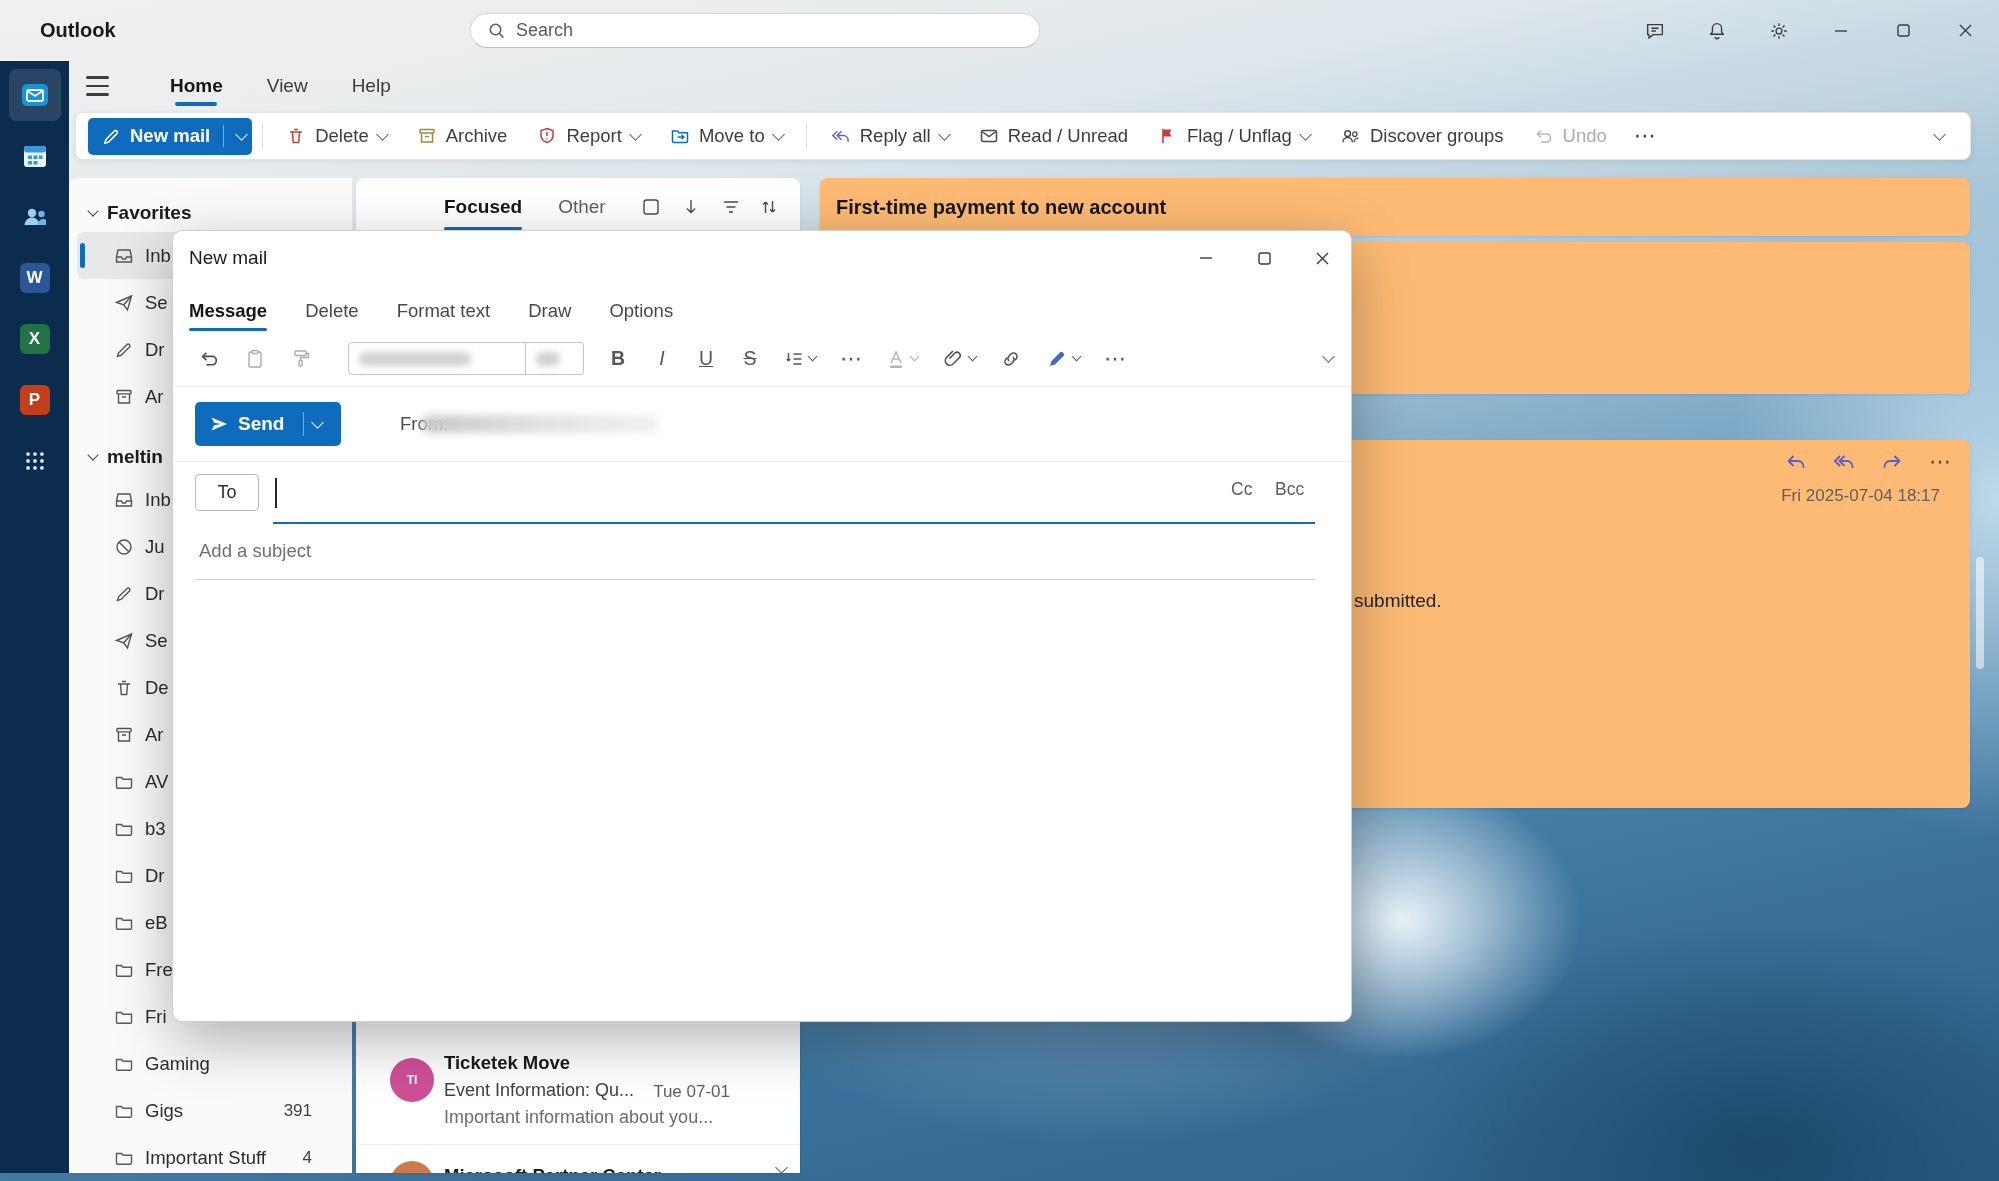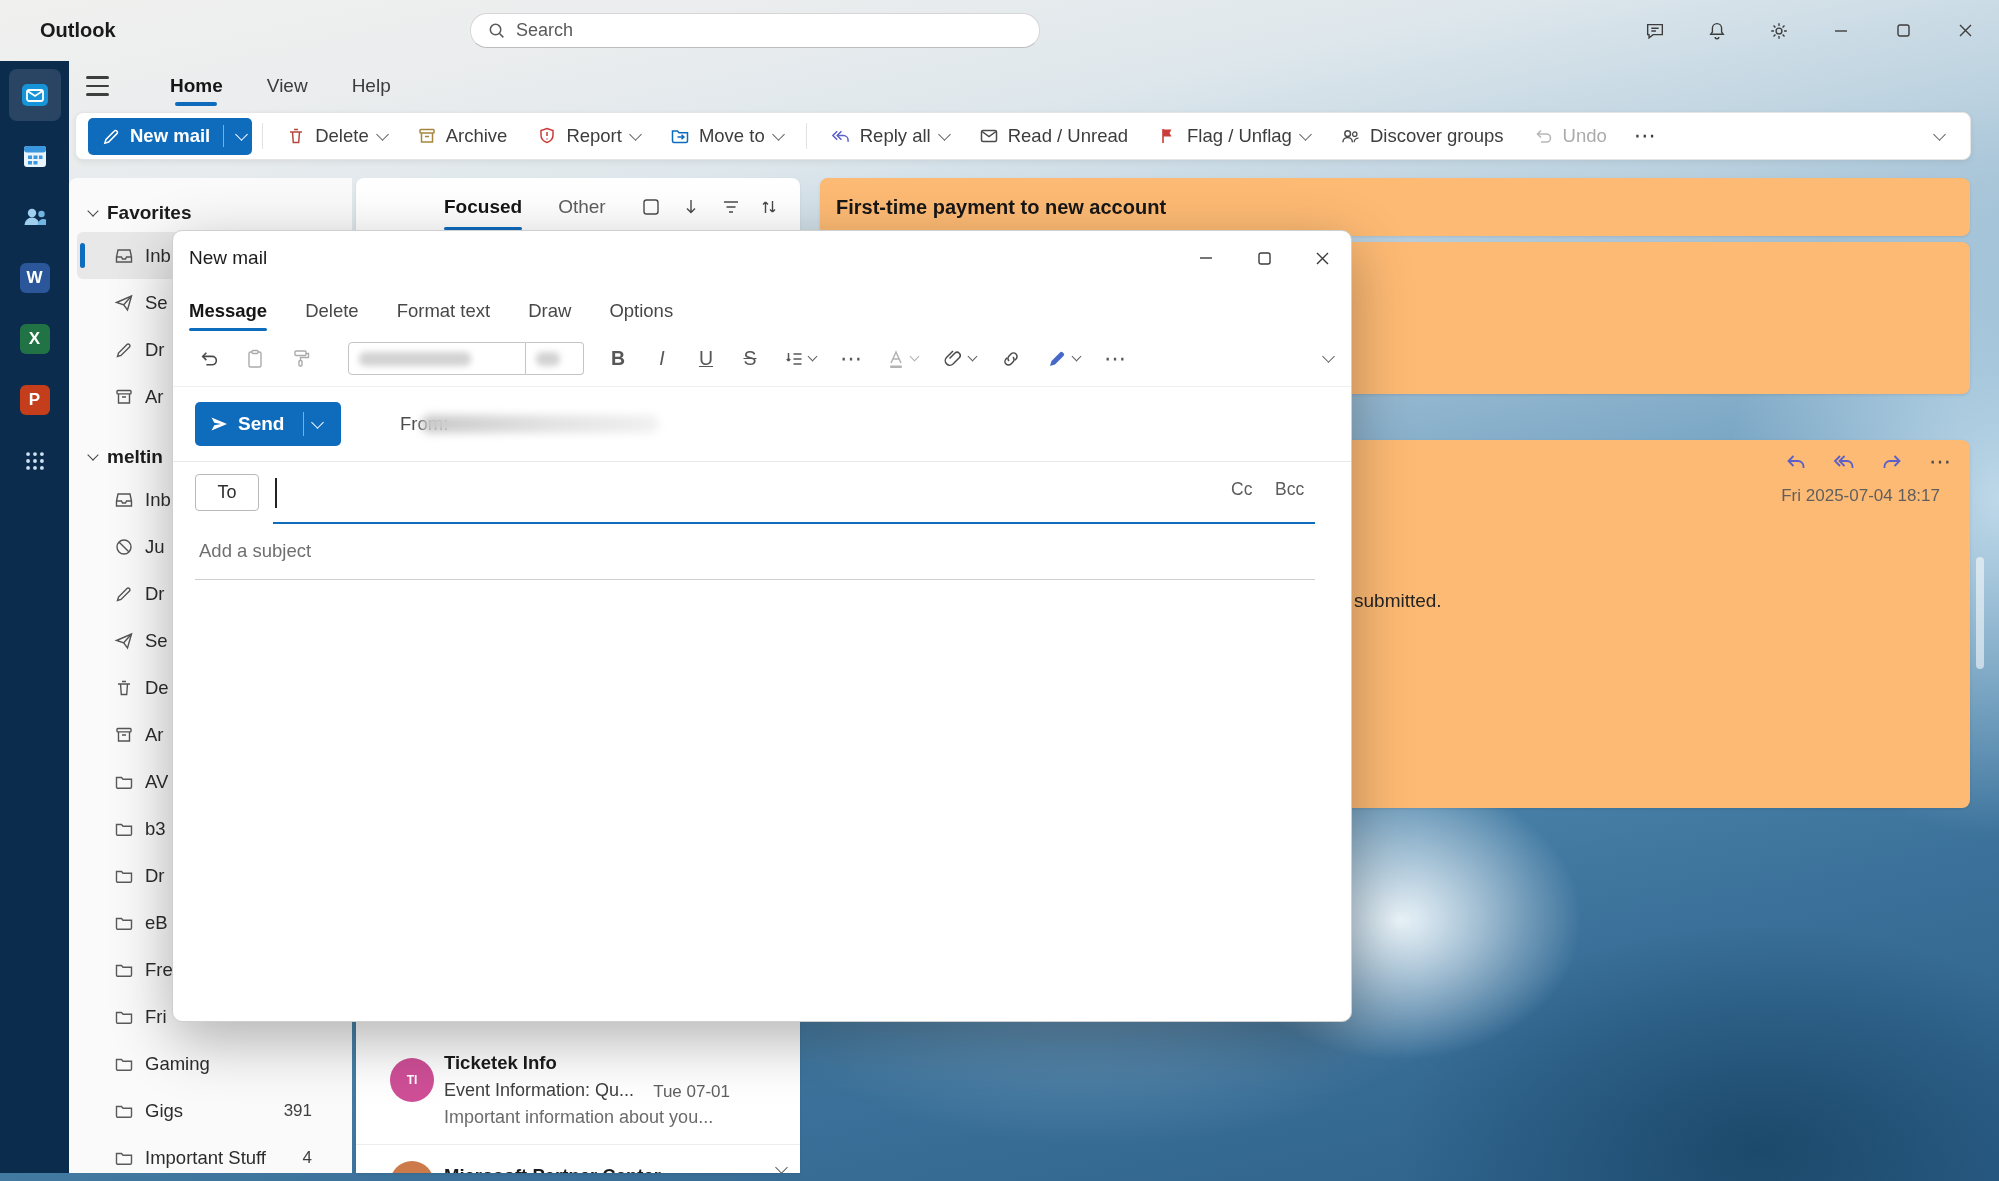--- a/index.html
+++ b/index.html
@@ -548,21 +548,21 @@
         </button>
       <button class="lhicon" style="right:20px">
           <svg viewBox="0 0 20 20" width="20" height="20">
             <path d="M6.5 16V5M6.5 5 4 7.5M6.5 5 9 7.5M13.5 4v11M13.5 15 11 12.5M13.5 15l2.5-2.5" fill="none" stroke="#4a4a4a" stroke-width="1.4"></path>
           </svg>
         </button>
     </div>
 
     <div class="mailitem" style="top:868px;height:96px;">
       <span class="avatar" style="top:12px;background:var(--avatar_ticketek)">TI</span>
-      <span class="m-sender" style="top:6px">Ticketek Info</span>
+      <span class="m-sender" style="top:6px">Ticketek Move</span>
       <span class="m-subj" style="top:34px">Event Information: Qu...</span>
       <span class="m-date" style="top:36px">Tue 07-01</span>
       <span class="m-prev" style="top:61px">Important information about you...</span>
     </div>
     <div class="mailitem" style="top:966px;height:120px;border-top:1px solid #ededed;">
       <span class="avatar" style="top:16px;background:var(--avatar_partner)"></span>
       <span class="m-sender" style="top:20px">Microsoft Partner Center</span>
       <button style="position:absolute;right:14px;top:18px;background:none;border:none;"><span class="chev"></span></button>
     </div>
   </div>

